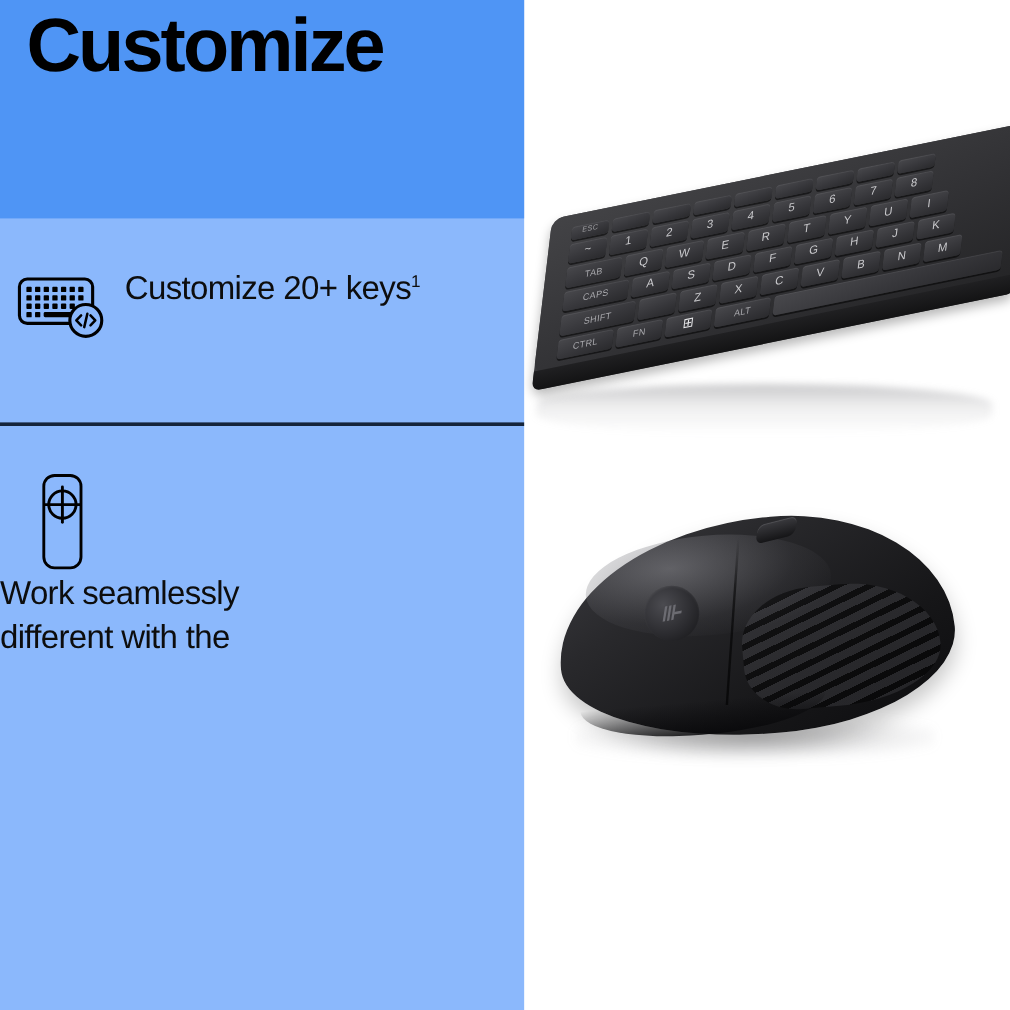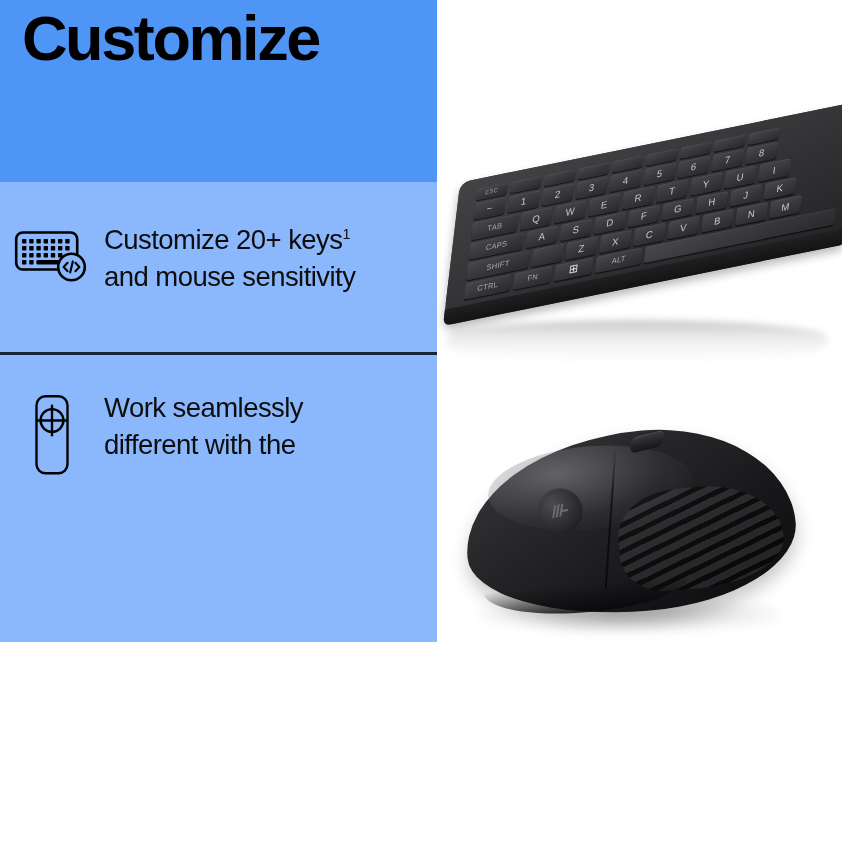--- a/index.html
+++ b/index.html
@@ -18,21 +18,21 @@
     height: 842px;
     background: #ffffff;
   }
 
   
   .left-panel {
     position: absolute;
     left: 0;
     top: 0;
     width: 437px;
-    height: 642px;
+    height: 842px;
     background: #8bb8fc;
   }
 
   .headline-band {
     position: absolute;
     left: 0;
     top: 0;
     width: 437px;
     height: 182px;
     background: #4f95f5;
@@ -54,21 +54,21 @@
   
   .feature {
     position: absolute;
     left: 0;
     width: 437px;
     display: flex;
     align-items: flex-start;
   }
 
   .feature-1 { top: 222px; }
-  .feature-2 { top: 390px; }
+  .feature-2 { top: 390px; flex-direction: column; }
 
   .feature-icon {
     flex: 0 0 auto;
     width: 104px;
     display: flex;
     justify-content: center;
     align-items: flex-start;
     padding-top: 4px;
   }
 
@@ -351,21 +351,20 @@
             <rect x="22.4" y="34" width="26" height="4.4" rx="1.2"></rect>
           </g>
           <circle cx="57.5" cy="41" r="13.3" fill="#8bb8fc" stroke="#000" stroke-width="2.6"></circle>
           <path d="M53.6 36.8 L49.6 41 L53.6 45.2" stroke="#000" stroke-width="2.1" fill="none" stroke-linecap="round" stroke-linejoin="round"></path>
           <path d="M61.4 36.8 L65.4 41 L61.4 45.2" stroke="#000" stroke-width="2.1" fill="none" stroke-linecap="round" stroke-linejoin="round"></path>
           <path d="M58.8 35.4 L56.2 46.6" stroke="#000" stroke-width="2.1" stroke-linecap="round"></path>
         </svg>
       </div>
       <div class="feature-text">
         <span class="ft-line"><span>Customize 20+ keys</span><sup>1</sup></span>
-        <span class="ft-line">and mouse sensitivity</span>
       </div>
     </div>
 
     <div class="divider"></div>
 
     <div class="feature feature-2">
       <div class="feature-icon">
         <svg class="icon-svg" width="56" height="82" viewBox="0 0 56 82" fill="none" aria-hidden="true">
           <rect x="12.5" y="2.2" width="31" height="77" rx="9" stroke="#000" stroke-width="2.4" fill="none"></rect>
           <circle cx="28" cy="26.5" r="11.4" stroke="#000" stroke-width="2.4" fill="none"></circle>

